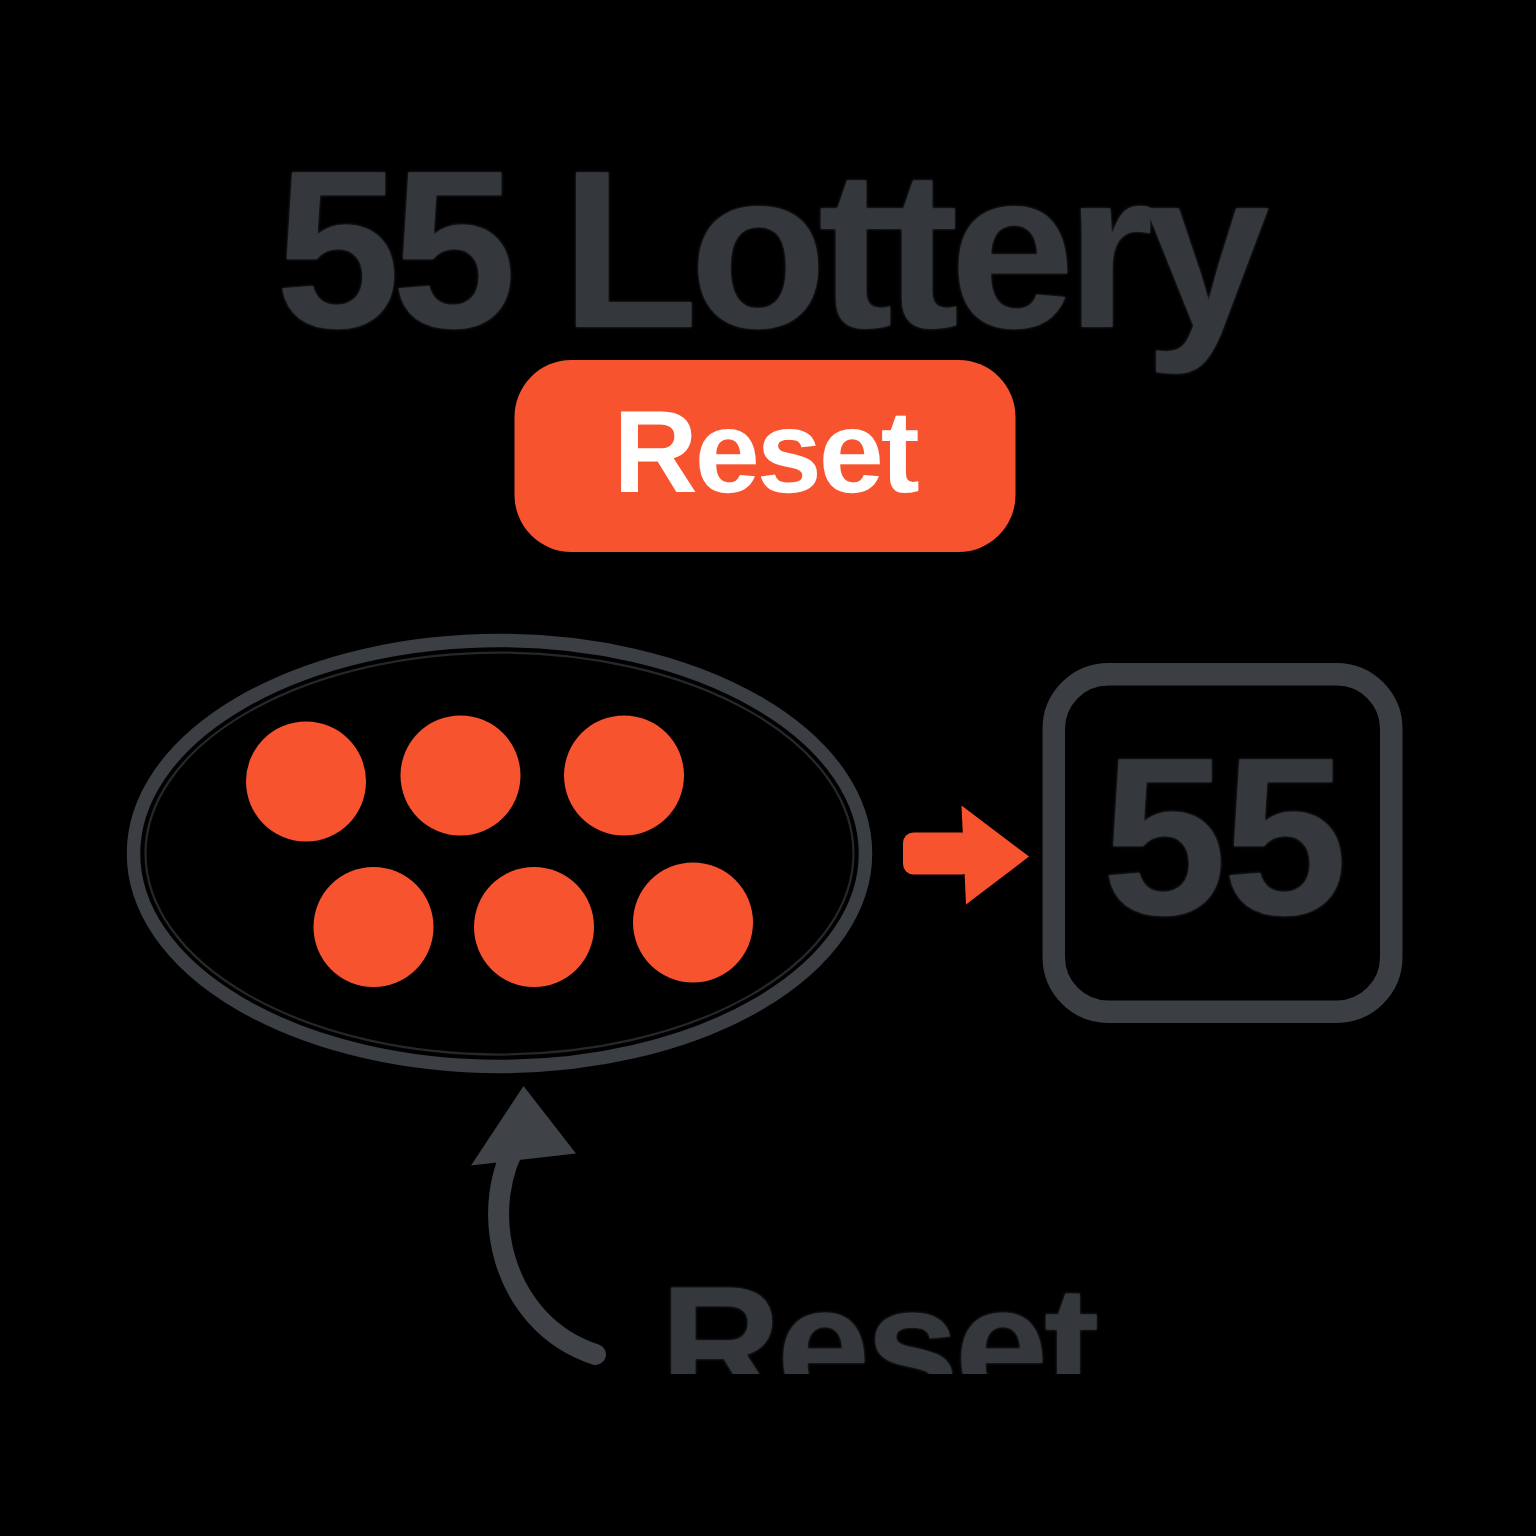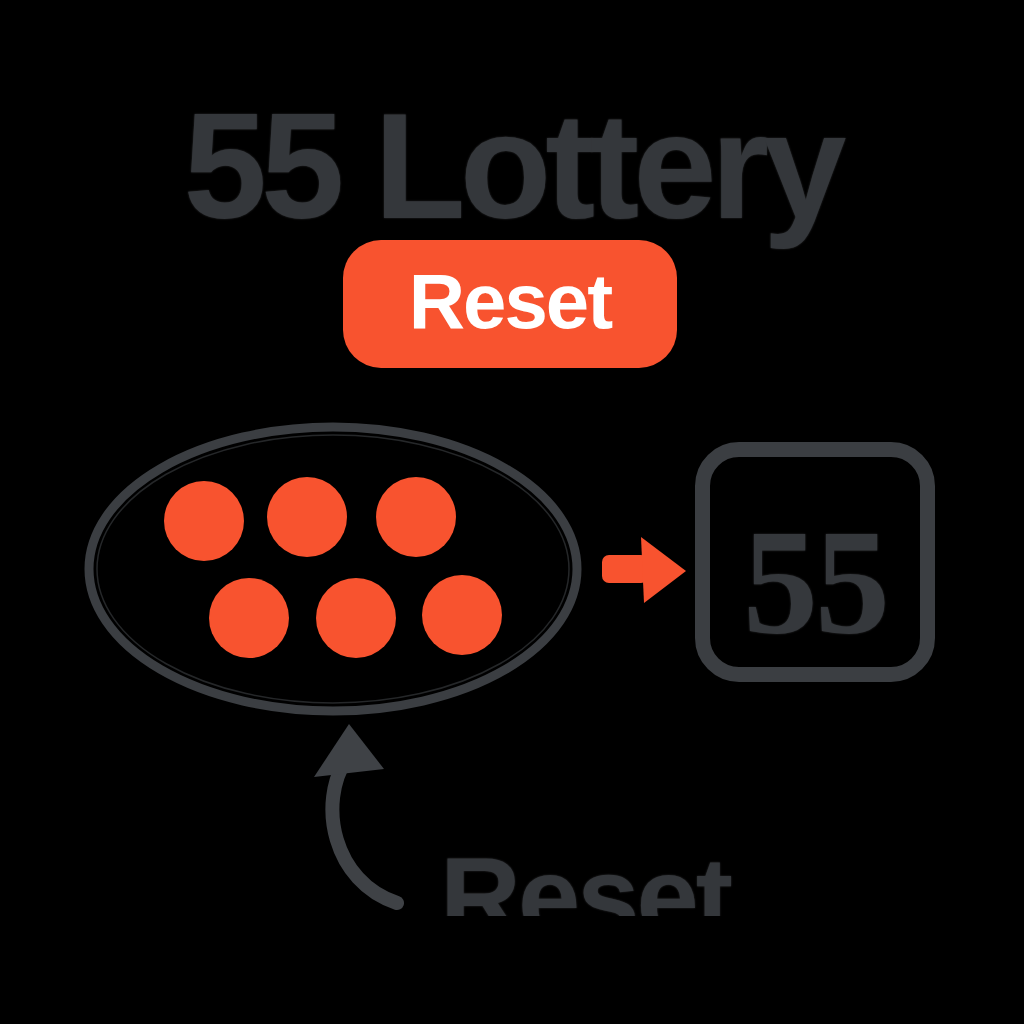--- a/index.html
+++ b/index.html
@@ -58,23 +58,22 @@
   .result-box {
     position: absolute;
     left: 695px;
     top: 442px;
     width: 240px;
     height: 240px;
     border: 15px solid #3b3e42;
     border-radius: 44px;
     box-sizing: border-box;
     display: flex;
-    align-items: flex-end;
+    align-items: center;
     justify-content: center;
-    font-family: Liberation Serif, serif;
   }
   .result-value {
     font-size: 150px;
     font-weight: bold;
     letter-spacing: -3px;
     color: #35383c;
     text-shadow: 0 0 2px rgba(110,113,117,0.45);
     line-height: 1;
     padding-bottom: 10px;
   }

